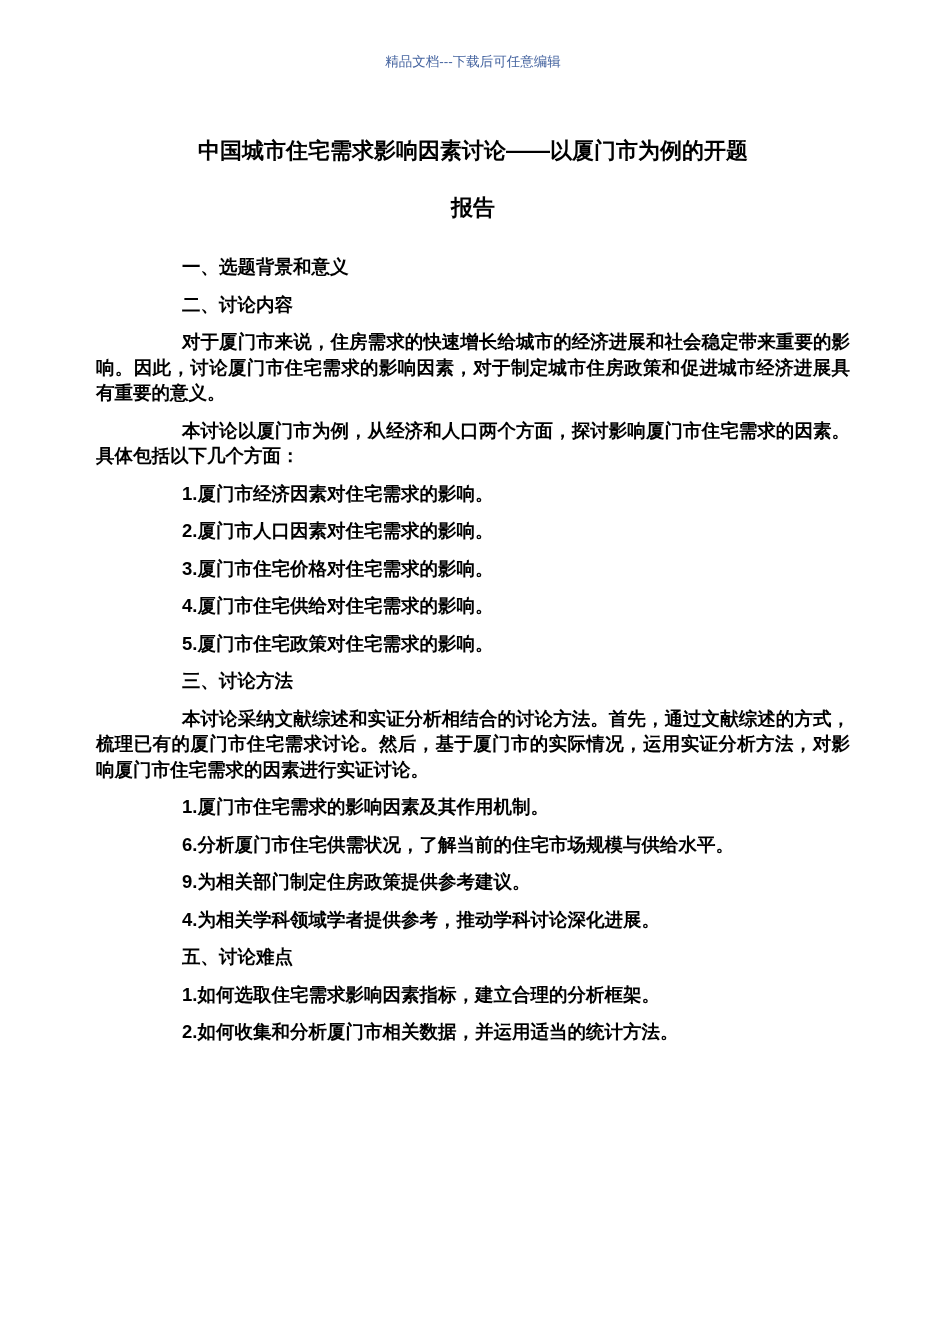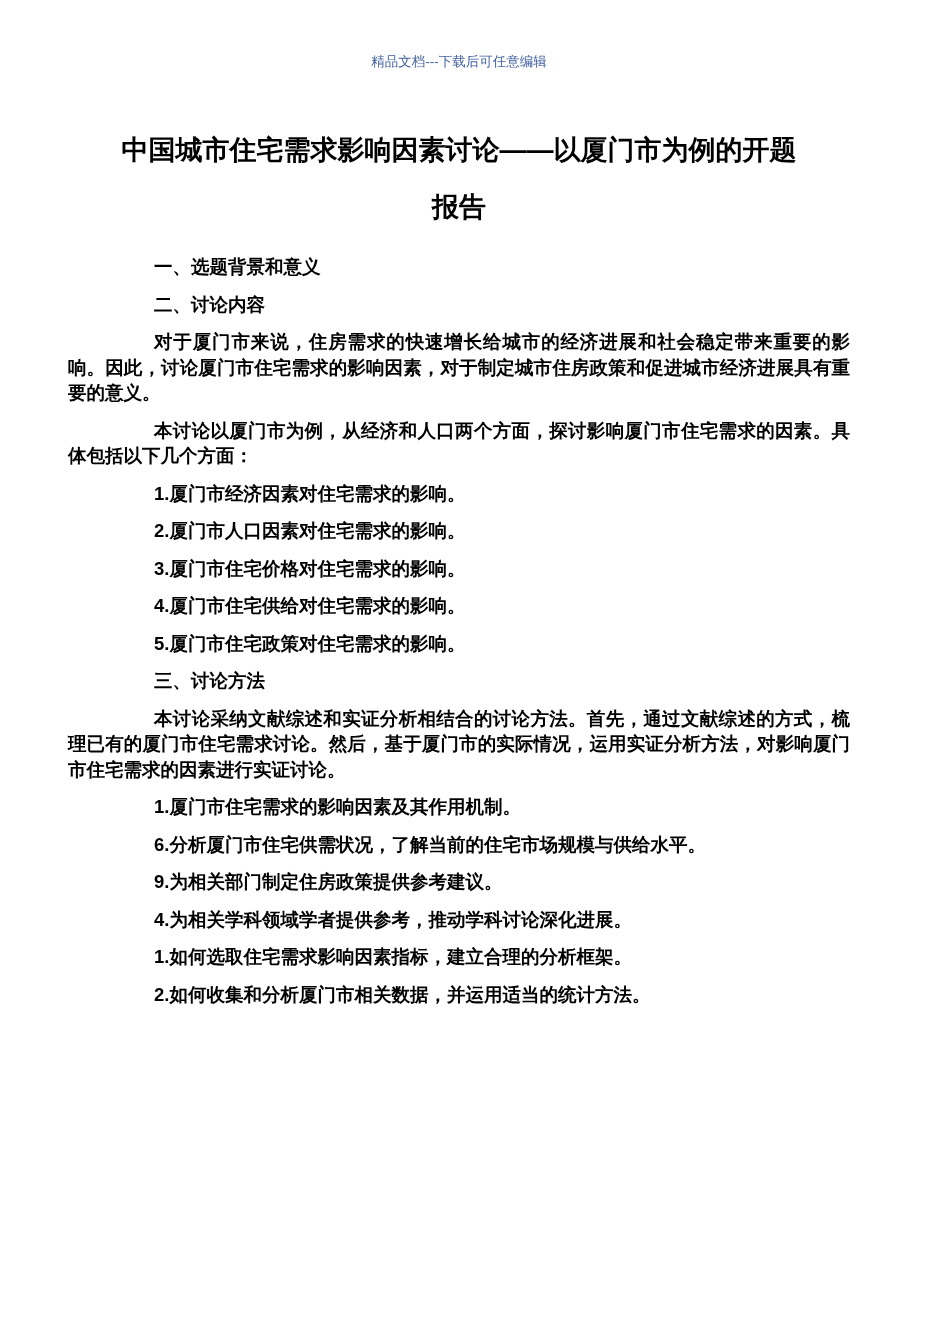--- a/index.html
+++ b/index.html
@@ -9,37 +9,37 @@
   }
   body {
     width: 950px;
     height: 1344px;
     font-family: "Liberation Sans", sans-serif;
   }
   .page {
     box-sizing: border-box;
     width: 950px;
     height: 1308px;
-    padding: 52px 100px 0 68px;
+    padding: 52px 100px 0 96px;
     overflow: hidden;
     background: #ffffff;
   }
   .doc-header {
     font-size: 13.5px;
     line-height: 20px;
     text-align: center;
     color: #44639f;
   }
   .doc-title {
     margin-top: 50px;
     text-align: center;
     color: #000000;
   }
   .doc-title .title-line {
-    font-size: 27px;
+    font-size: 22px;
     font-weight: 700;
     line-height: 57px;
     white-space: nowrap;
   }
   .doc-content {
     margin-top: 18px;
     font-weight: bold;
   }
   .block {
     margin: 0 0 12px 0;
@@ -71,16 +71,17 @@
       <p class="block">2.厦门市人口因素对住宅需求的影响。</p>
       <p class="block">3.厦门市住宅价格对住宅需求的影响。</p>
       <p class="block">4.厦门市住宅供给对住宅需求的影响。</p>
       <p class="block">5.厦门市住宅政策对住宅需求的影响。</p>
       <p class="block">三、讨论方法</p>
       <p class="block">本讨论采纳文献综述和实证分析相结合的讨论方法。首先，通过文献综述的方式，梳理已有的厦门市住宅需求讨论。然后，基于厦门市的实际情况，运用实证分析方法，对影响厦门市住宅需求的因素进行实证讨论。</p>
       <p class="block">1.厦门市住宅需求的影响因素及其作用机制。</p>
       <p class="block">6.分析厦门市住宅供需状况，了解当前的住宅市场规模与供给水平。</p>
       <p class="block">9.为相关部门制定住房政策提供参考建议。</p>
       <p class="block">4.为相关学科领域学者提供参考，推动学科讨论深化进展。</p>
+      <p class="block">五、讨论难点</p>
       <p class="block">1.如何选取住宅需求影响因素指标，建立合理的分析框架。</p>
       <p class="block">2.如何收集和分析厦门市相关数据，并运用适当的统计方法。</p>
     </div>
 </div>
 
 </body></html>

